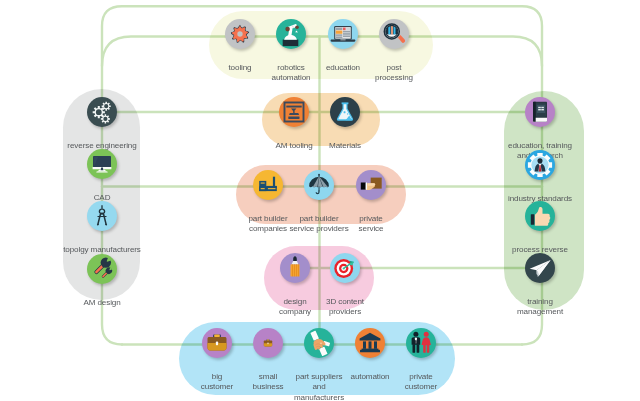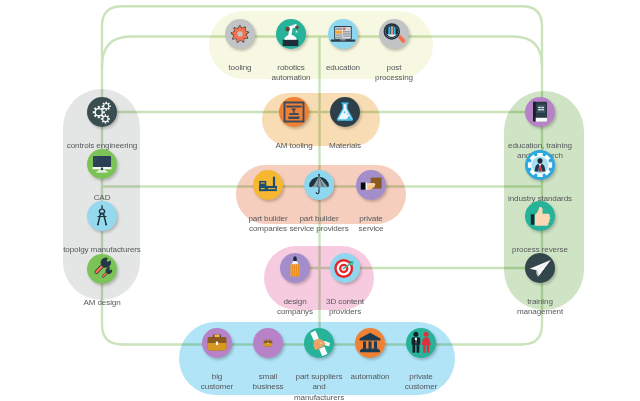--- a/index.html
+++ b/index.html
@@ -48,21 +48,21 @@
             <g fill="#f2f6f5">
   <path d="M 17.92 14.18L 17.92 16.22L 15.97 16.24L 15.49 17.41L 16.84 18.80L 15.40 20.24L 14.01 18.89L 12.84 19.37L 12.82 21.32L 10.78 21.32L 10.76 19.37L 9.59 18.89L 8.20 20.24L 6.76 18.80L 8.11 17.41L 7.63 16.24L 5.68 16.22L 5.68 14.18L 7.63 14.16L 8.11 12.99L 6.76 11.60L 8.20 10.16L 9.59 11.51L 10.76 11.03L 10.78 9.08L 12.82 9.08L 12.84 11.03L 14.01 11.51L 15.40 10.16L 16.84 11.60L 15.49 12.99L 15.97 14.16Z"></path>
   <path d="M 8.9 15.2 a 2.9 2.9 0 1 0 5.8 0 a 2.9 2.9 0 1 0 -5.8 0 Z" fill="#3a4d51"></path>
   <path d="M 23.74 8.44L 23.74 9.96L 22.30 9.98L 21.94 10.85L 22.94 11.87L 21.87 12.94L 20.85 11.94L 19.98 12.30L 19.96 13.74L 18.44 13.74L 18.42 12.30L 17.55 11.94L 16.53 12.94L 15.46 11.87L 16.46 10.85L 16.10 9.98L 14.66 9.96L 14.66 8.44L 16.10 8.42L 16.46 7.55L 15.46 6.53L 16.53 5.46L 17.55 6.46L 18.42 6.10L 18.44 4.66L 19.96 4.66L 19.98 6.10L 20.85 6.46L 21.87 5.46L 22.94 6.53L 21.94 7.55L 22.30 8.42Z"></path>
   <path d="M 17.099999999999998 9.2 a 2.1 2.1 0 1 0 4.2 0 a 2.1 2.1 0 1 0 -4.2 0 Z" fill="#3a4d51"></path>
   <path d="M 22.94 21.14L 22.94 22.66L 21.50 22.68L 21.14 23.55L 22.14 24.57L 21.07 25.64L 20.05 24.64L 19.18 25.00L 19.16 26.44L 17.64 26.44L 17.62 25.00L 16.75 24.64L 15.73 25.64L 14.66 24.57L 15.66 23.55L 15.30 22.68L 13.86 22.66L 13.86 21.14L 15.30 21.12L 15.66 20.25L 14.66 19.23L 15.73 18.16L 16.75 19.16L 17.62 18.80L 17.64 17.36L 19.16 17.36L 19.18 18.80L 20.05 19.16L 21.07 18.16L 22.14 19.23L 21.14 20.25L 21.50 21.12Z"></path>
   <path d="M 16.299999999999997 21.9 a 2.1 2.1 0 1 0 4.2 0 a 2.1 2.1 0 1 0 -4.2 0 Z" fill="#3a4d51"></path>
 </g>
           </svg>
         </div>
-        <div class="lbl">controls engineering</div>
+        <div class="lbl">reverse engineering</div>
       </div>
       <div class="node" style="left: 102px; top: 149px;">
         <div class="circ" style="background: rgb(124, 195, 87);">
           <svg viewBox="0 0 30 30">
             <g>
   <rect x="6.0" y="6.9" width="18" height="11.3" rx="0.8" fill="#2b4054"></rect>
   <path d="M7.1 17.2V8h4.1z" fill="#31475c"></path>
   <rect x="5.6" y="18.1" width="18.8" height="2.1" rx="0.3" fill="#fbfdfb"></rect>
   <path d="M13.1 20.2h3.8l3.0 2.2H10.1z" fill="#fbfdfb"></path>
   <path d="M14.1 18.6h1.8l.5 2.6h-2.8z" fill="#2b4054"></path>
@@ -287,21 +287,21 @@
   <g fill="#e2891a">
     <rect x="12.0" y="11.4" width="0.7" height="12.0"></rect>
     <rect x="14.0" y="11.4" width="0.7" height="12.0"></rect>
     <rect x="16.0" y="11.4" width="0.7" height="12.0"></rect>
     <rect x="18.0" y="11.4" width="0.7" height="12.0"></rect>
   </g>
 </g>
           </svg>
         </div>
         <div class="lbl">design
-companys</div>
+company</div>
       </div>
       <div class="node" style="left: 345px; top: 253px;">
         <div class="circ" style="background: rgb(142, 215, 239);">
           <svg viewBox="0 0 30 30">
             <g>
   <circle cx="13.7" cy="15.5" r="9.4" fill="#ea2129"></circle>
   <circle cx="13.7" cy="15.5" r="7.0" fill="#fdfdfd"></circle>
   <circle cx="13.7" cy="15.5" r="4.7" fill="#ea2129"></circle>
   <circle cx="13.7" cy="15.5" r="2.4" fill="#fdfdfd"></circle>
   <circle cx="13.7" cy="15.5" r="1.05" fill="#34c4a0"></circle>

